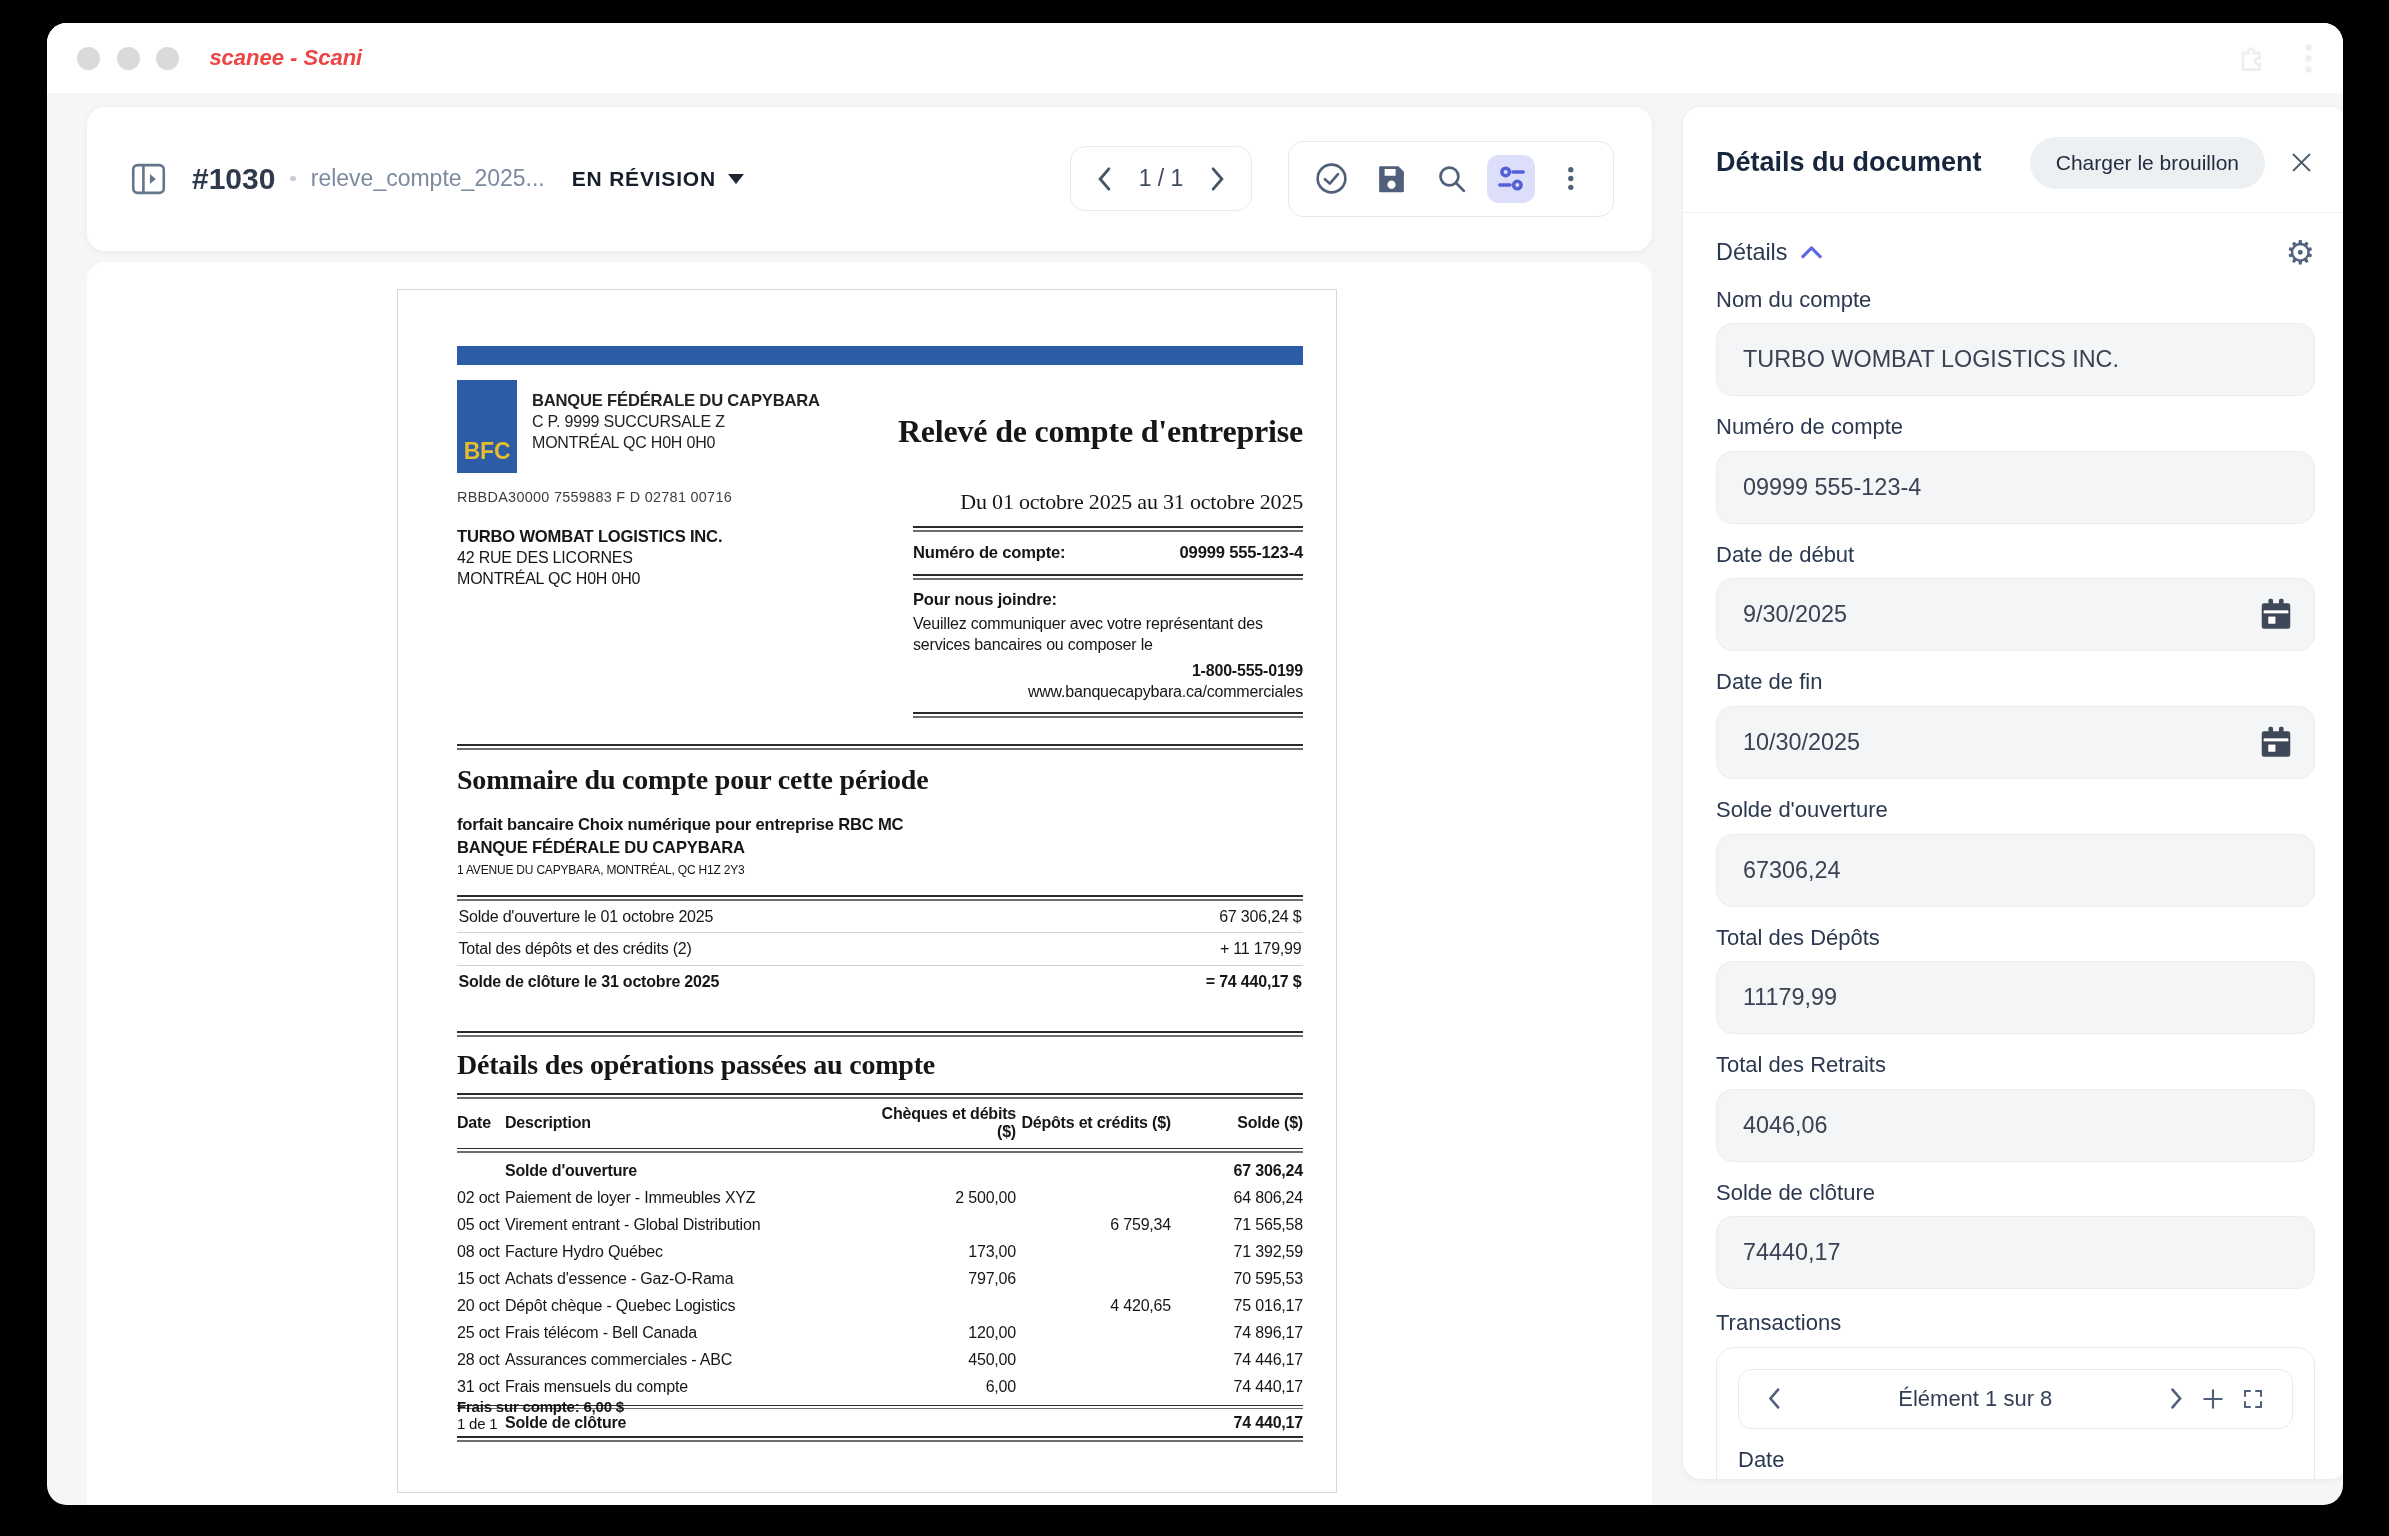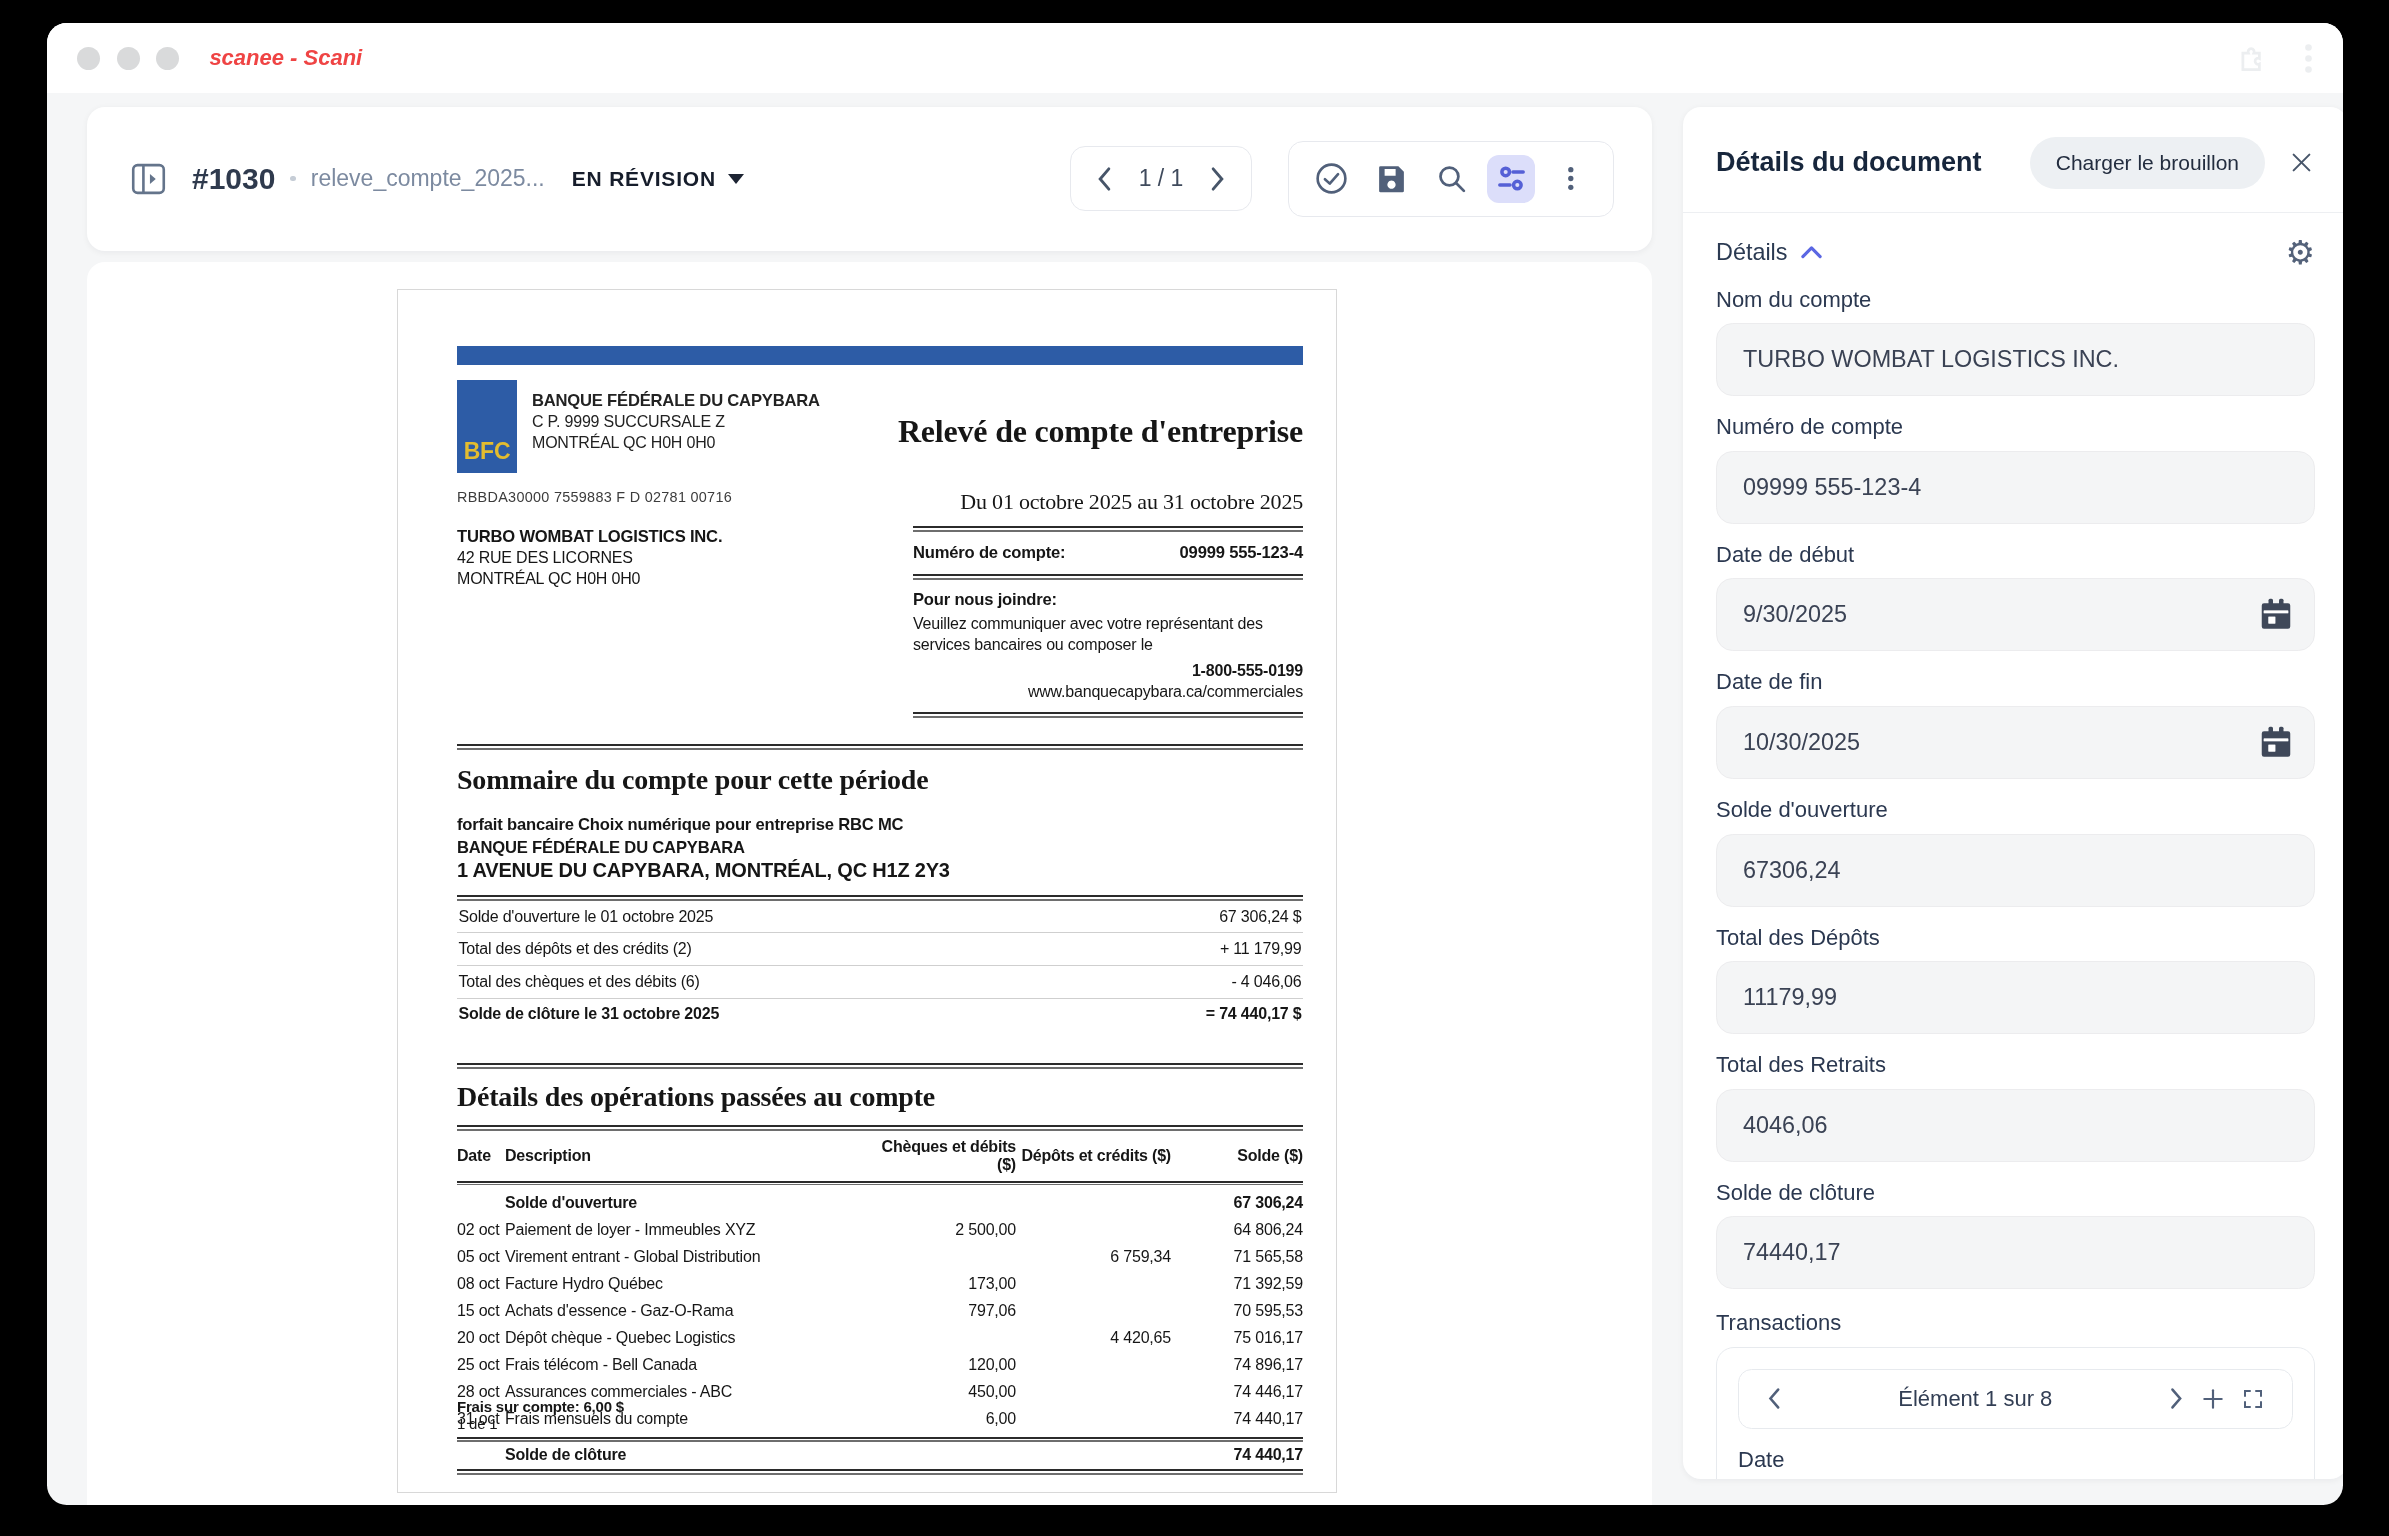--- a/index.html
+++ b/index.html
@@ -64,21 +64,21 @@
   .rule2s { height:4.5px; background:linear-gradient(#2b2b2b 0 1.5px, transparent 1.5px 3px, #6e6e6e 3px 4.5px); }
   .acct-row { display:flex; justify-content:space-between; padding:11.3px 0; font-weight:700; font-size:16.6px; }
   .contact { padding:9px 0 10.6px; font-size:16px; line-height:21px; }
   .contact .c-label { font-weight:700; font-size:16.6px; margin-bottom:3px; }
   .contact .right { text-align:right; }
   .contact .phone { font-weight:700; margin-top:4.5px; }
 
   .section-rule { margin-top:26px; }
   .sum-heading { font-family:"Liberation Serif", serif; font-weight:700; font-size:28px; margin:13.6px 0 16.6px; }
   .sum-plan, .sum-bank { font-weight:700; font-size:16.6px; line-height:23.4px; }
-  .sum-addr { font-size:20px; line-height:23.4px;font-weight:bold; }
+  .sum-addr { font-size:12px; line-height:23.4px; }
   .sum-table { margin-top:12px; }
   .sum-row { display:flex; justify-content:space-between; font-size:16px; padding:6.8px 1.5px;
              border-bottom:0.8px solid #cfcfcf; }
   .sum-row.bold { font-weight:700; border-bottom:none; }
   .sum-table .rule2 { margin-bottom:0; }
 
   .ops-heading { font-family:"Liberation Serif", serif; font-weight:700; font-size:28px; margin:12px 0 12px; }
   .ops-grid { display:grid; grid-template-columns:48px 1fr 144px 155px 132px; align-items:center; }
   .ops-head { font-weight:700; font-size:16px; padding:6.8px 0; }
   .ops-row { font-size:16px; padding:4.5px 0; }
@@ -267,24 +267,20 @@
                 <div class="sum-row">
                   <span>Solde d'ouverture le 01 octobre 2025</span>
                   <span>67 306,24 $</span>
                 </div>
 
                 <div class="sum-row">
                   <span>Total des dépôts et des crédits (2)</span>
                   <span>+ 11 179,99</span>
                 </div>
 
-                <div class="sum-row">
-                  <span>Total des chèques et des débits (6)</span>
-                  <span>- 4 046,06</span>
-                </div>
 
                 <div class="sum-row bold">
                   <span>Solde de clôture le 31 octobre 2025</span>
                   <span>= 74 440,17 $</span>
                 </div>
               </div>
           </div>
 
           <div class="rule2" style="margin-top:33px"></div>
           <div class="ops-heading">Détails des opérations passées au compte</div>

